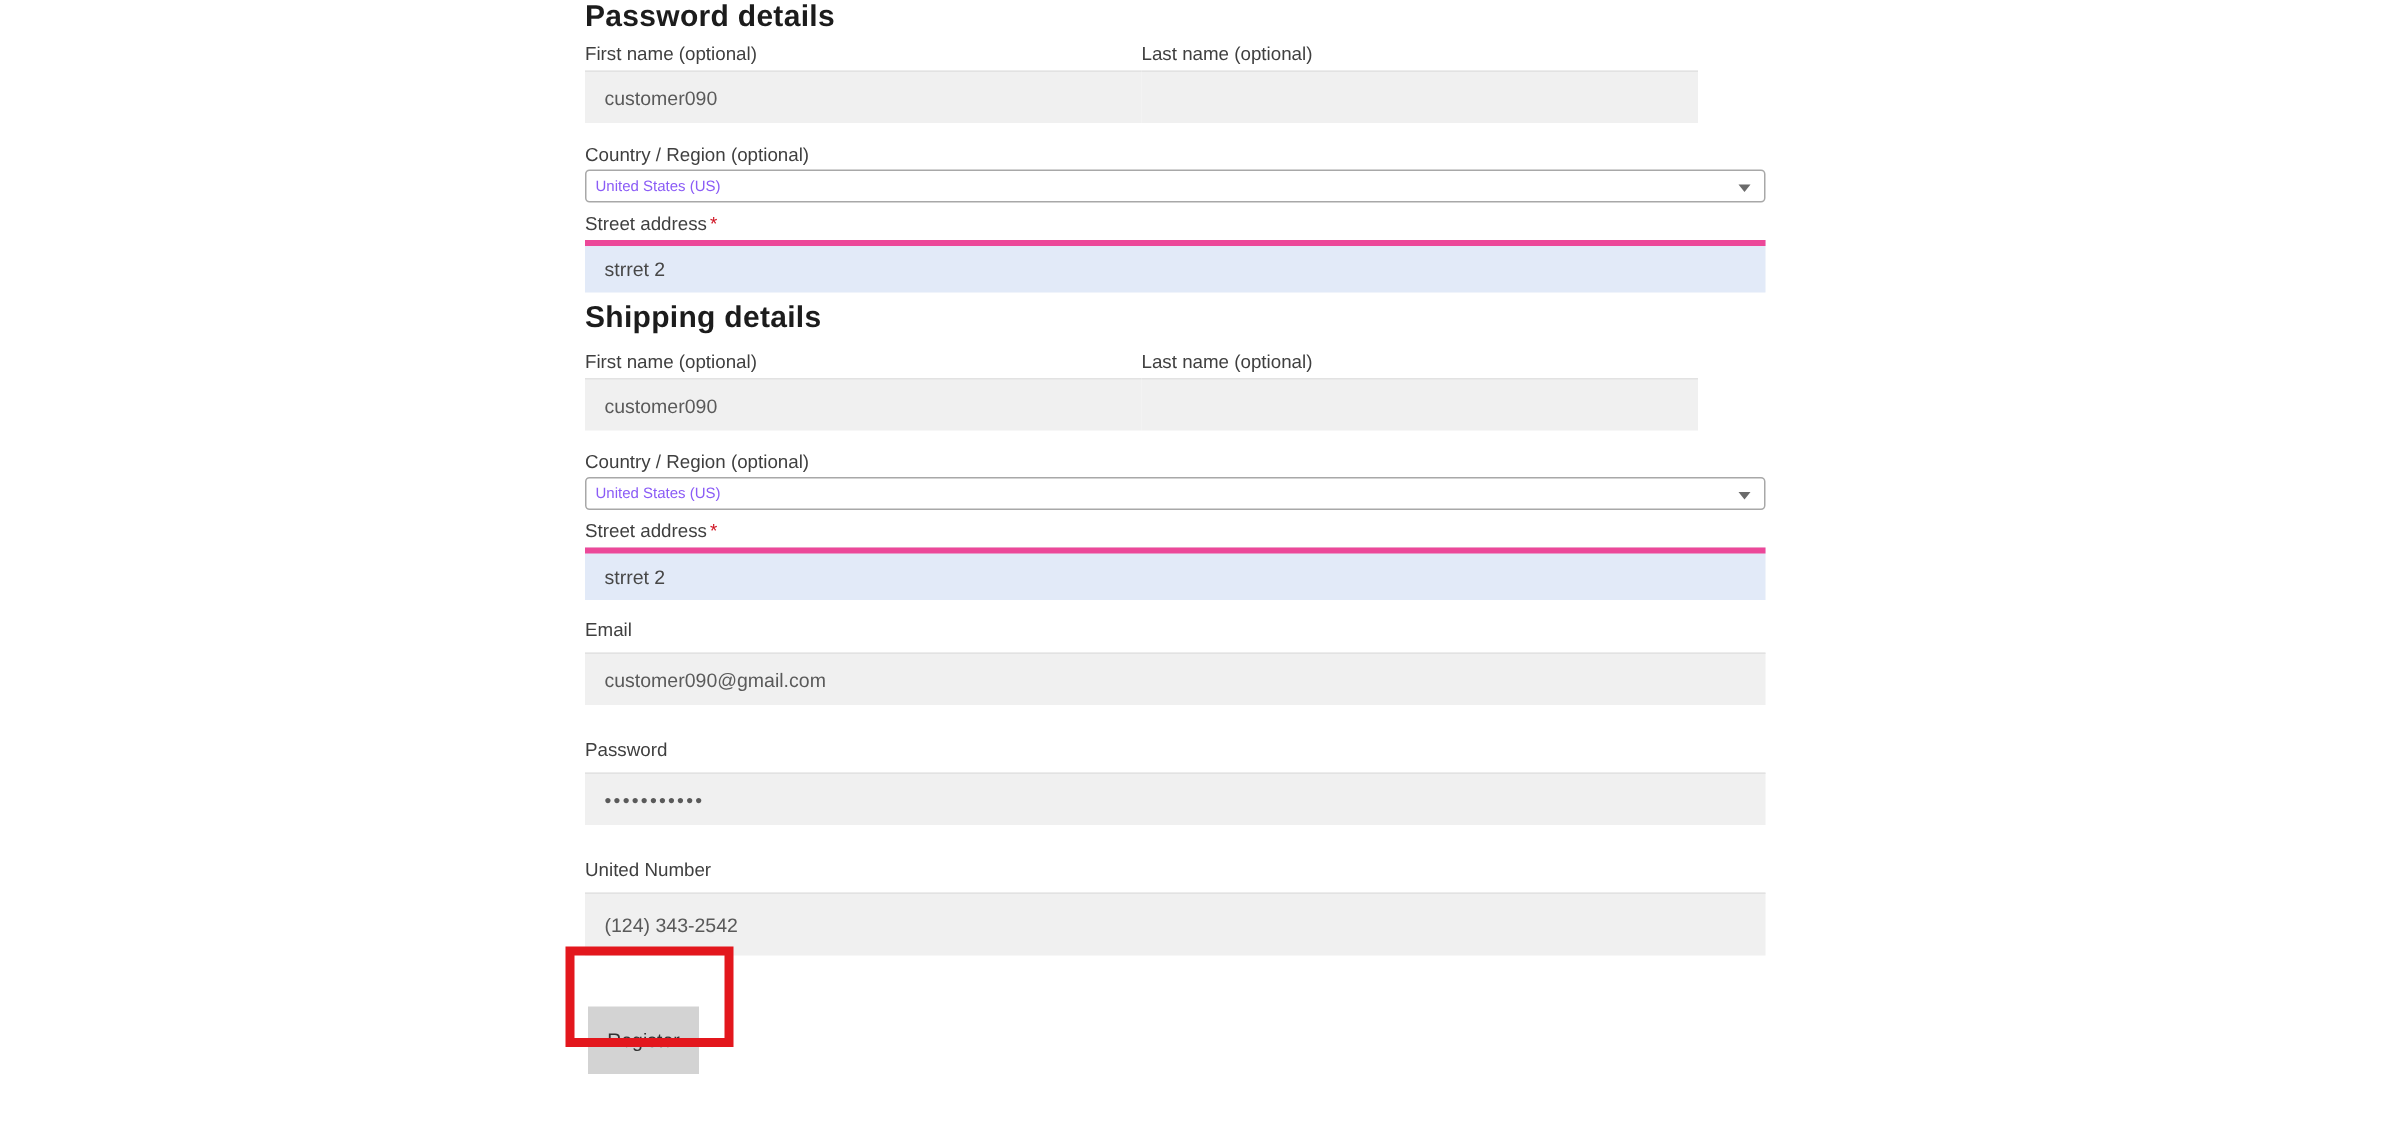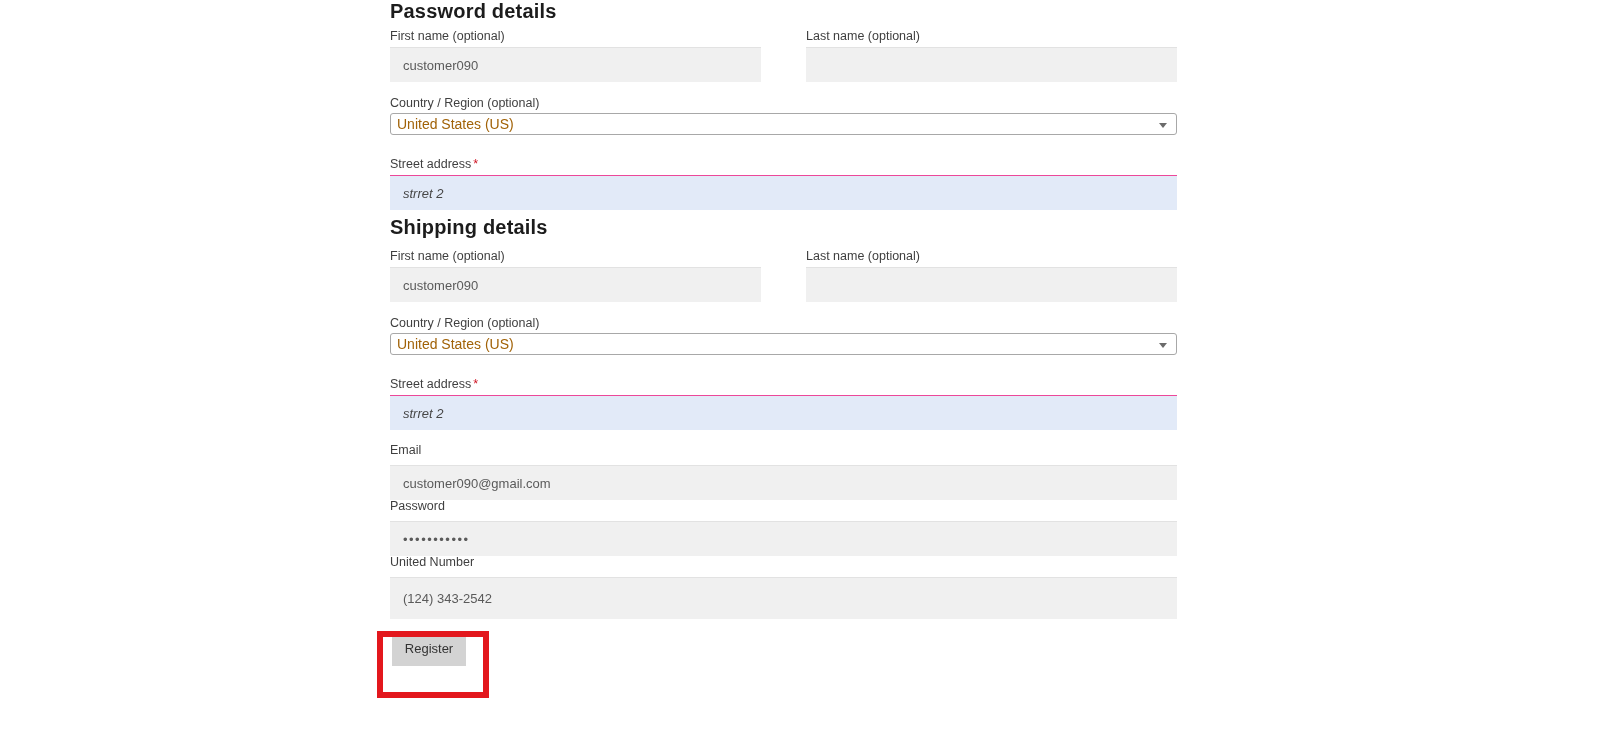--- a/index.html
+++ b/index.html
@@ -30,81 +30,79 @@
   .field-label {
     display: block;
     font-size: 12.5px;
     line-height: 13px;
     color: #3f3f3f;
     margin: 0 0 4px 0;
   }
   .req { color: #cf1322; margin-left: 2px; }
   .name-row {
     display: flex;
-    gap: 45px;
     margin-bottom: 15px;
   }
   .name-col { width: 371px; }
   input.text-input {
     display: block;
     width: 100%;
     height: 35px;
     background: #f0f0f0;
     border: none;
     border-top: 1px solid #e2e2e2;
     padding: 0 0 0 13px;
     font-family: "Liberation Sans", sans-serif;
     font-size: 13px;
     color: #5a5a5a;
     outline: none;
   }
   input.highlight-blue {
     background: #e2eaf8;
-    border-top: 1px solid #ec4899;
+    border-top: 4px solid #ec4899;
     color: #474747;
-    font-style: italic;
   }
-  .country-group { margin-bottom: 23px; }
+  .country-group { margin-bottom: 8px; }
   .country-group .field-label { margin-bottom: 3px; }
   .select-box {
     position: relative;
     width: 100%;
     height: 22px;
     background: #ffffff;
     border: 1px solid #a8a8a8;
     border-radius: 3px;
     display: flex;
     align-items: center;
     padding-left: 6px;
-    font-size: 14px;
-    color: #a16207;
+    font-size: 10px;
+    color: #8b5cf6;
     cursor: default;
   }
   .select-caret {
     position: absolute;
     right: 9px;
     top: 9px;
     width: 0;
     height: 0;
     border-left: 4px solid transparent;
     border-right: 4px solid transparent;
     border-top: 5px solid #6b6b6b;
   }
   .street-group { margin-bottom: 6px; }
-  .account-field { }
+  .account-field { margin-top: 24px; }
   .account-field.first { margin-top: 14px; }
   .account-field .field-label { margin-bottom: 8px; }
   input.tall { height: 35px; }
   input.phone-h { height: 42px; }
   input.password-display { letter-spacing: 1.5px; }
   .register-btn {
     display: block;
-    margin: 12px 0 0 2px;
+    margin: 34px 0 0 2px;
     width: 74px;
-    height: 35px;
+    height: 45px;
     background: #d3d3d3;
     border: none;
     font-family: "Liberation Sans", sans-serif;
     font-size: 13px;
     color: #333333;
     cursor: pointer;
   }
   .annotation-box {
     position: absolute;
     left: 377px;

